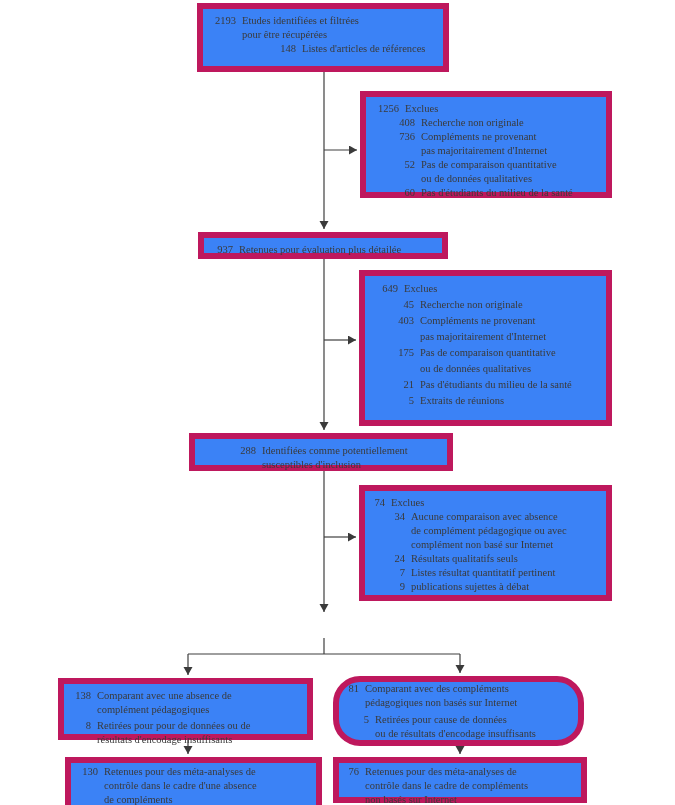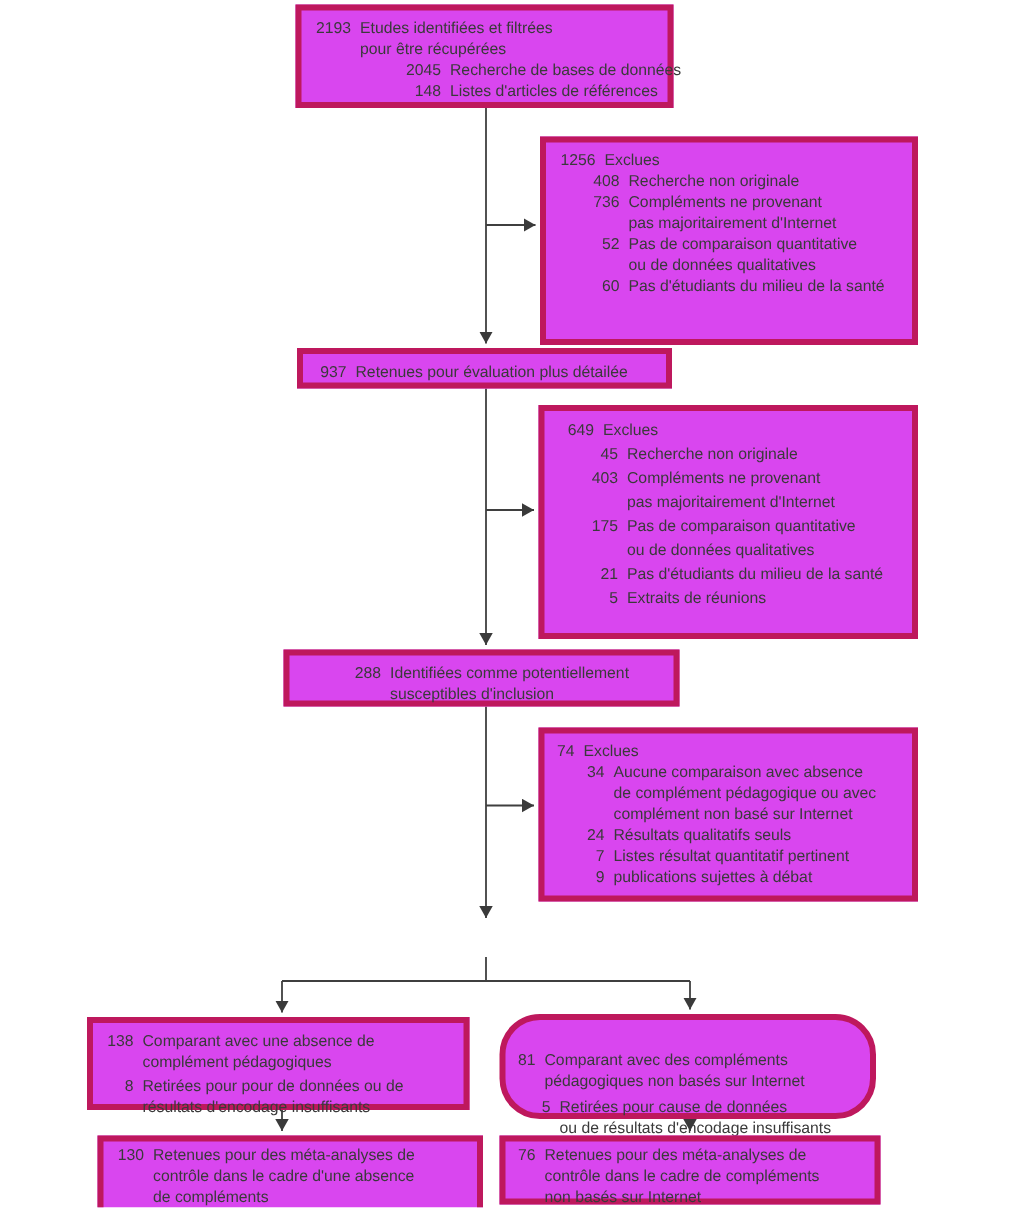--- a/index.html
+++ b/index.html
@@ -2,24 +2,25 @@
 <html><head>
 <meta charset="utf-8">
 <style>
   html,body{margin:0;padding:0;background:#ffffff;}
   .stage{
     position:relative;width:675px;height:805px;background:#ffffff;overflow:hidden;
     font-family:"Liberation Sans",sans-serif;color:#3a3a3a;
   }
   .connectors{position:absolute;left:0;top:0;width:675px;height:805px;}
   .box{
-    position:absolute;box-sizing:border-box;background:#d946ef;
-    border:4px solid #be185d;
+    position:absolute;box-sizing:border-box;background:#3b82f6;
+    border:6px solid #be185d;
     font-size:10.5px;line-height:14px;
     padding:5px 4px 3px 5px;
+    font-family:Liberation Serif, serif;
   }
   .row{display:flex;align-items:flex-start;}
   .num{flex:0 0 var(--numw,26px);text-align:right;padding-right:6px;white-space:pre;}
   .txt{white-space:pre;}
   .sub{margin-left:var(--subm,16px);}
   .gap2{margin-top:2px;}
   .gap3{margin-top:3px;}
   .lh16 .row{line-height:16px;}
 </style>
 </head>
@@ -49,30 +50,26 @@
     </g>
   </svg>
 
   <div class="box" style="left:197px;top:3px;width:252px;height:69px;--numw:28px;--subm:60px;">
     <div class="row">
       <span class="num">2193</span>
       <span class="txt">Etudes identifiées et filtrées
 pour être récupérées</span>
     </div>
     <div class="row sub">
-      <span class="num">2045</span>
-      <span class="txt">Recherche de bases de données</span>
-    </div>
-    <div class="row sub">
       <span class="num">148</span>
       <span class="txt">Listes d'articles de références</span>
     </div>
   </div>
 
-  <div class="box" style="left:360px;top:91px;width:252px;height:139px;--numw:28px;--subm:16px;">
+  <div class="box" style="left:360px;top:91px;width:252px;height:107px;--numw:28px;--subm:16px;">
     <div class="row">
       <span class="num">1256</span>
       <span class="txt">Exclues</span>
     </div>
     <div class="row sub">
       <span class="num">408</span>
       <span class="txt">Recherche non originale</span>
     </div>
     <div class="row sub">
       <span class="num">736</span>
@@ -166,21 +163,21 @@
       <span class="txt">Comparant avec une absence de
 complément pédagogiques</span>
     </div>
     <div class="row gap2">
       <span class="num">8</span>
       <span class="txt">Retirées pour pour de données ou de
 résultats d'encodage insuffisants</span>
     </div>
   </div>
 
-  <div class="box" style="left:333px;top:676px;width:251px;height:70px;--numw:15px;--subm:10px;padding-top:20px;border-radius:27px;">
+  <div class="box" style="left:333px;top:676px;width:251px;height:70px;--numw:15px;--subm:10px;padding-top:0;border-radius:27px;">
     <div class="row">
       <span class="num">81</span>
       <span class="txt">Comparant avec des compléments
 pédagogiques non basés sur Internet</span>
     </div>
     <div class="row sub gap3">
       <span class="num">5</span>
       <span class="txt">Retirées pour cause de données
 ou de résultats d'encodage insuffisants</span>
     </div>

